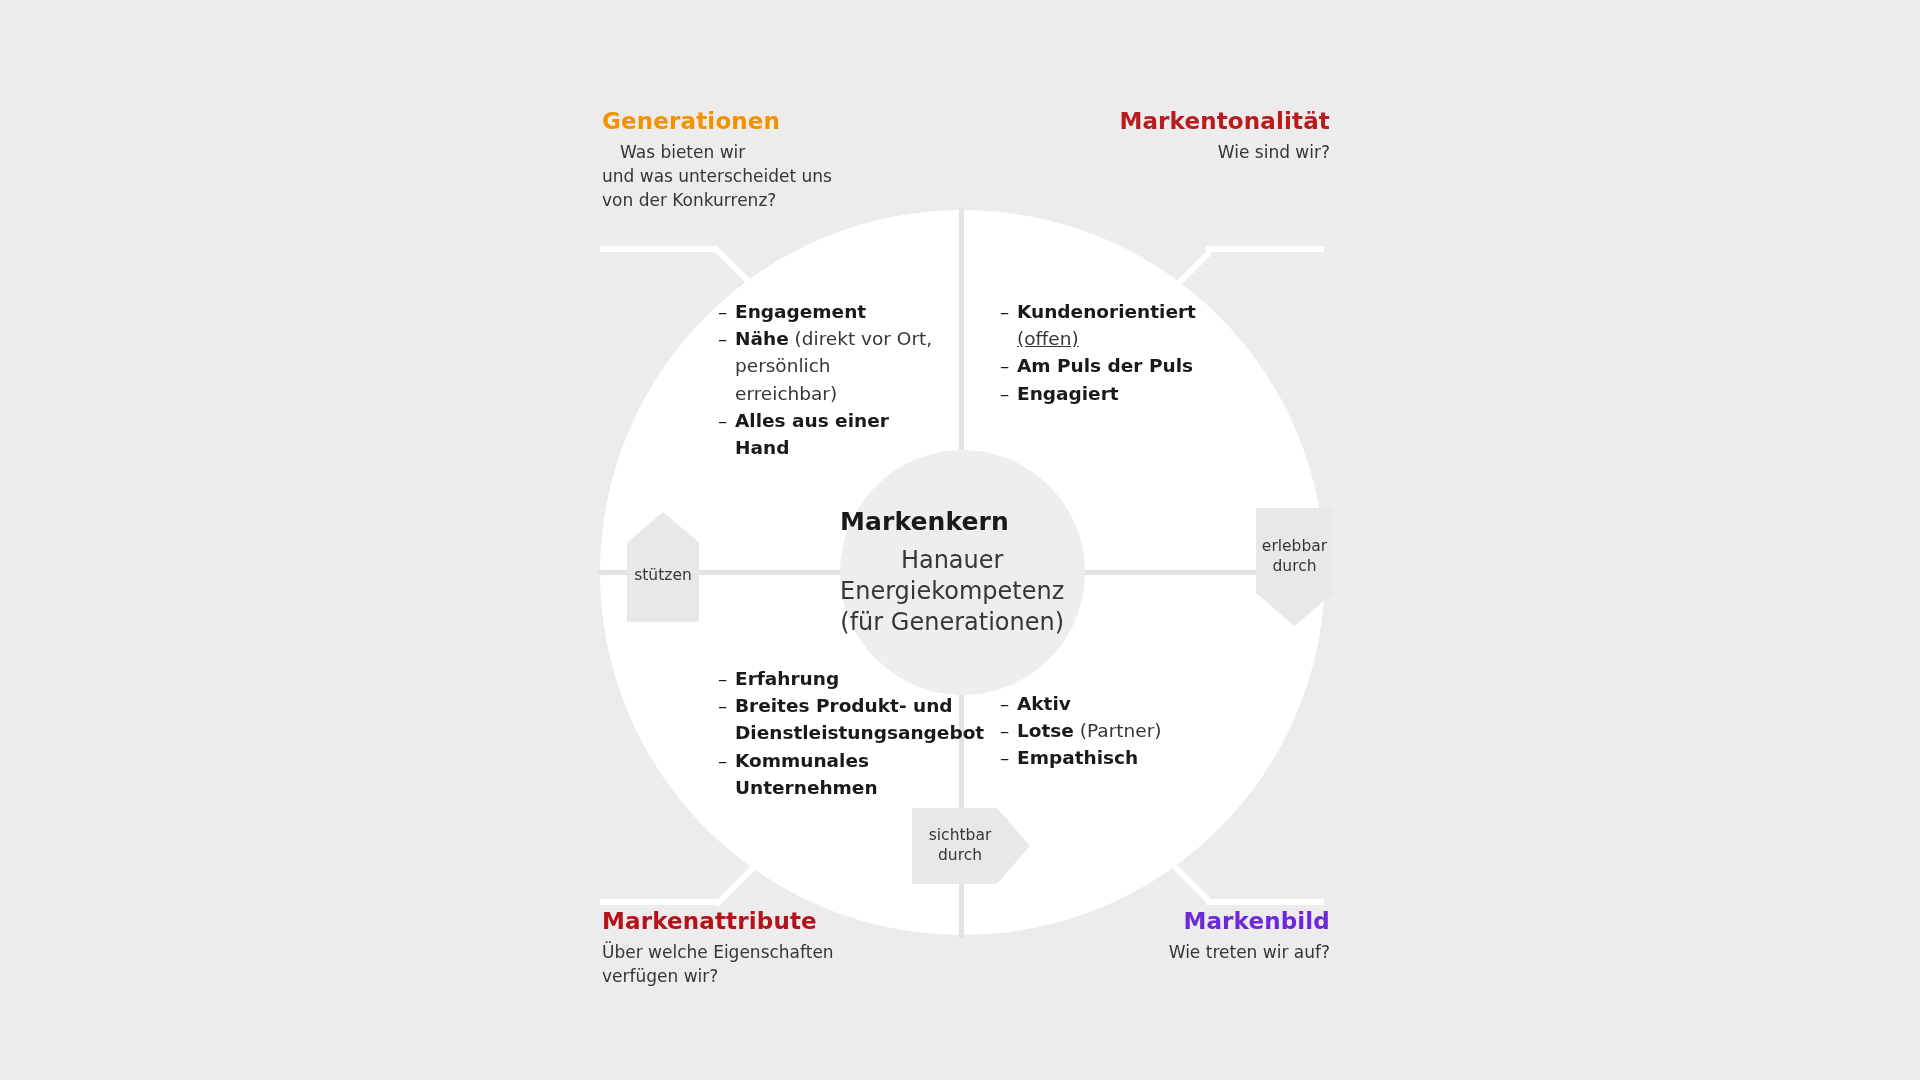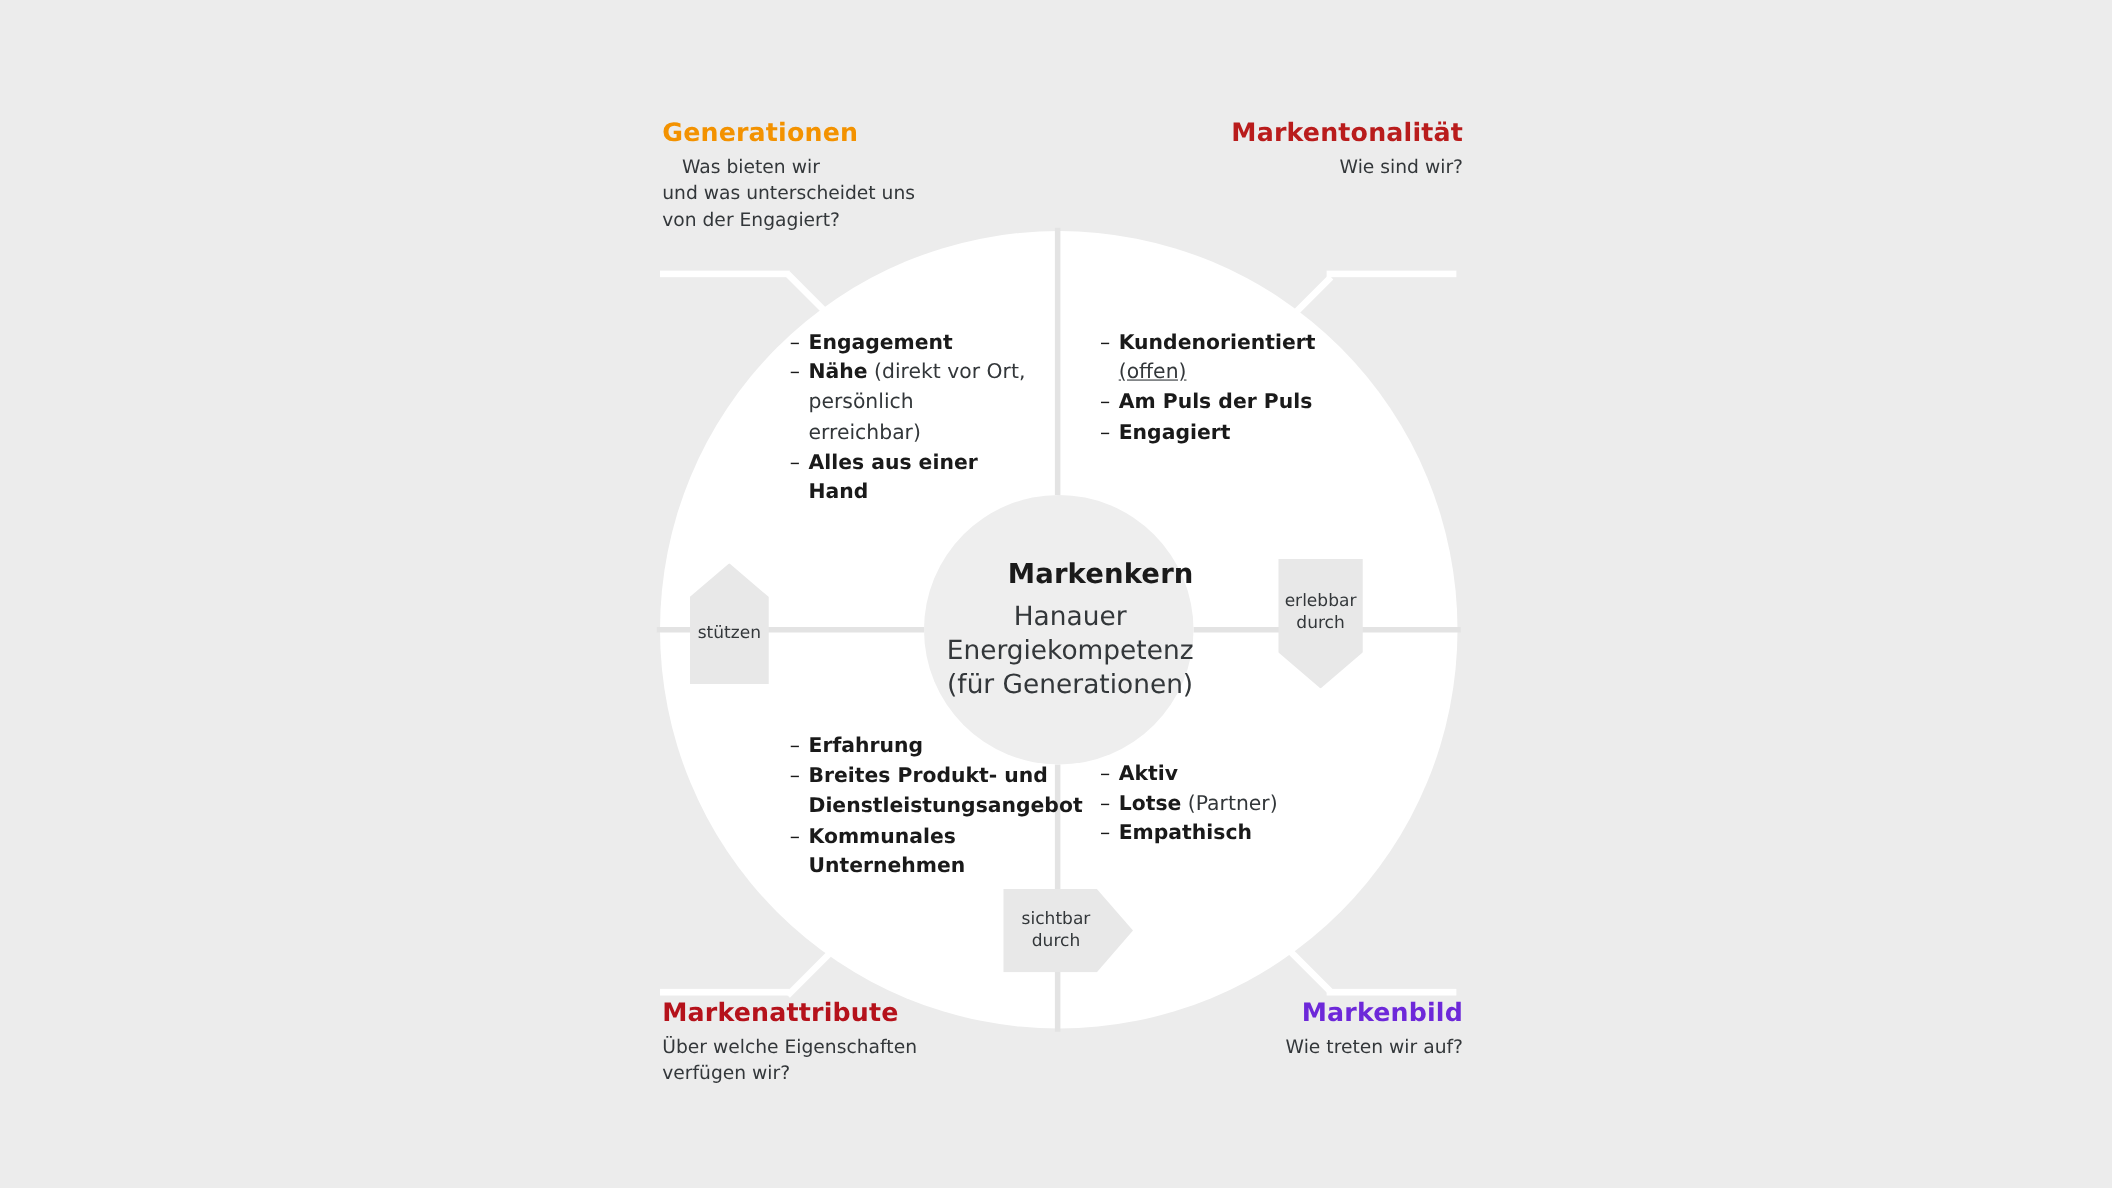--- a/index.html
+++ b/index.html
@@ -12,21 +12,21 @@
   #stage{position:relative;width:1920px;height:1080px;}
 
   
   .big-circle{
     position:absolute;left:600px;top:210px;width:725px;height:725px;
     background:#ffffff;border-radius:50%;
   }
   .inner-circle{
     position:absolute;left:840px;top:450px;width:245px;height:245px;
     background:#eeeeee;border-radius:50%;
-    display:flex;flex-direction:column;align-items:flex-end;justify-content:center;
+    display:flex;flex-direction:column;align-items:flex-start;justify-content:center;
   }
   .core-title{
     font-size:25px;font-weight:bold;color:#1a1a1a;letter-spacing:.1px;
     margin-bottom:9px;
   }
   .core-sub{
     font-size:24px;color:#33373a;line-height:1.30;text-align:center;
   }
   .div-v-top{position:absolute;left:959px;top:207px;width:5px;height:243px;background:#e3e3e3;}
   .div-v-bot{position:absolute;left:959px;top:695px;width:5px;height:243px;background:#e3e3e3;}
@@ -111,21 +111,21 @@
       <div>Energiekompetenz</div>
       <div>(für Generationen)</div>
     </div>
   </div>
 
   <div class="corner" style="left:602px;top:108px;">
     <h2 style="color:#F39200;">Generationen</h2>
     <p>
       <span style="display:block;margin-left:18px;">Was bieten wir</span>
       <span style="display:block;">und was unterscheidet uns</span>
-      <span style="display:block;">von der Engagiert?</span>
+      <span style="display:block;">von der Konkurrenz?</span>
     </p>
   </div>
 
   <div class="corner right" style="right:590px;top:108px;">
     <h2 style="color:#b91c1c;text-align:right;">Markentonalität</h2>
     <p>
       <span style="display:block;">Wie sind wir?</span>
     </p>
   </div>
 
@@ -206,21 +206,21 @@
       <div class="qtext"><b>Empathisch</b></div>
     </div>
   </div>
 
   <div class="conn conn-up" style="left:627px;top:512px;width:72px;height:110px;">
     <div class="lab">
       <div>stützen</div>
     </div>
   </div>
 
-  <div class="conn conn-down" style="left:1162px;top:508px;width:77px;height:118px;">
+  <div class="conn conn-down" style="left:1256px;top:508px;width:77px;height:118px;">
     <div class="lab">
       <div>erlebbar</div>
       <div>durch</div>
     </div>
   </div>
 
   <div class="conn conn-right" style="left:912px;top:808px;width:118px;height:76px;">
     <div class="lab">
       <div>sichtbar</div>
       <div>durch</div>

